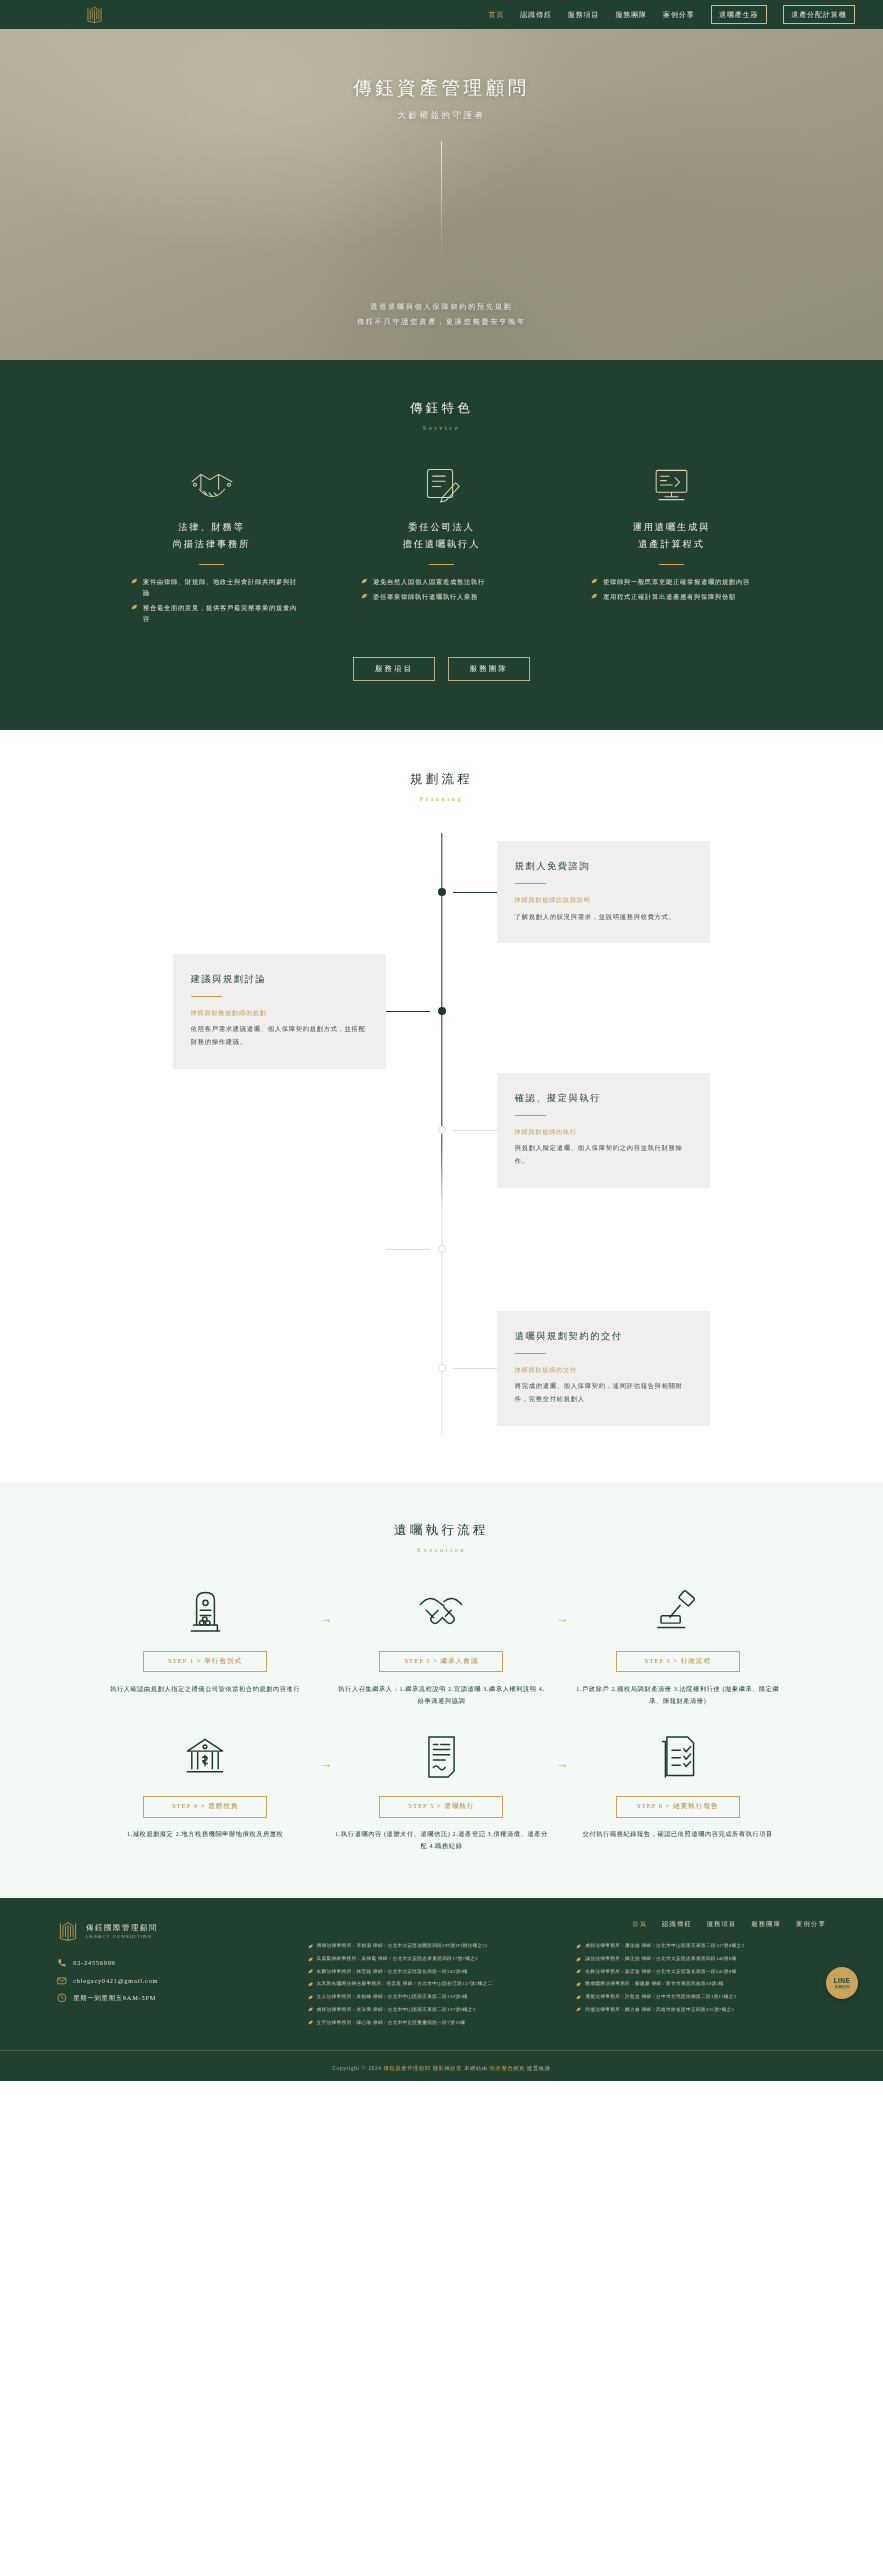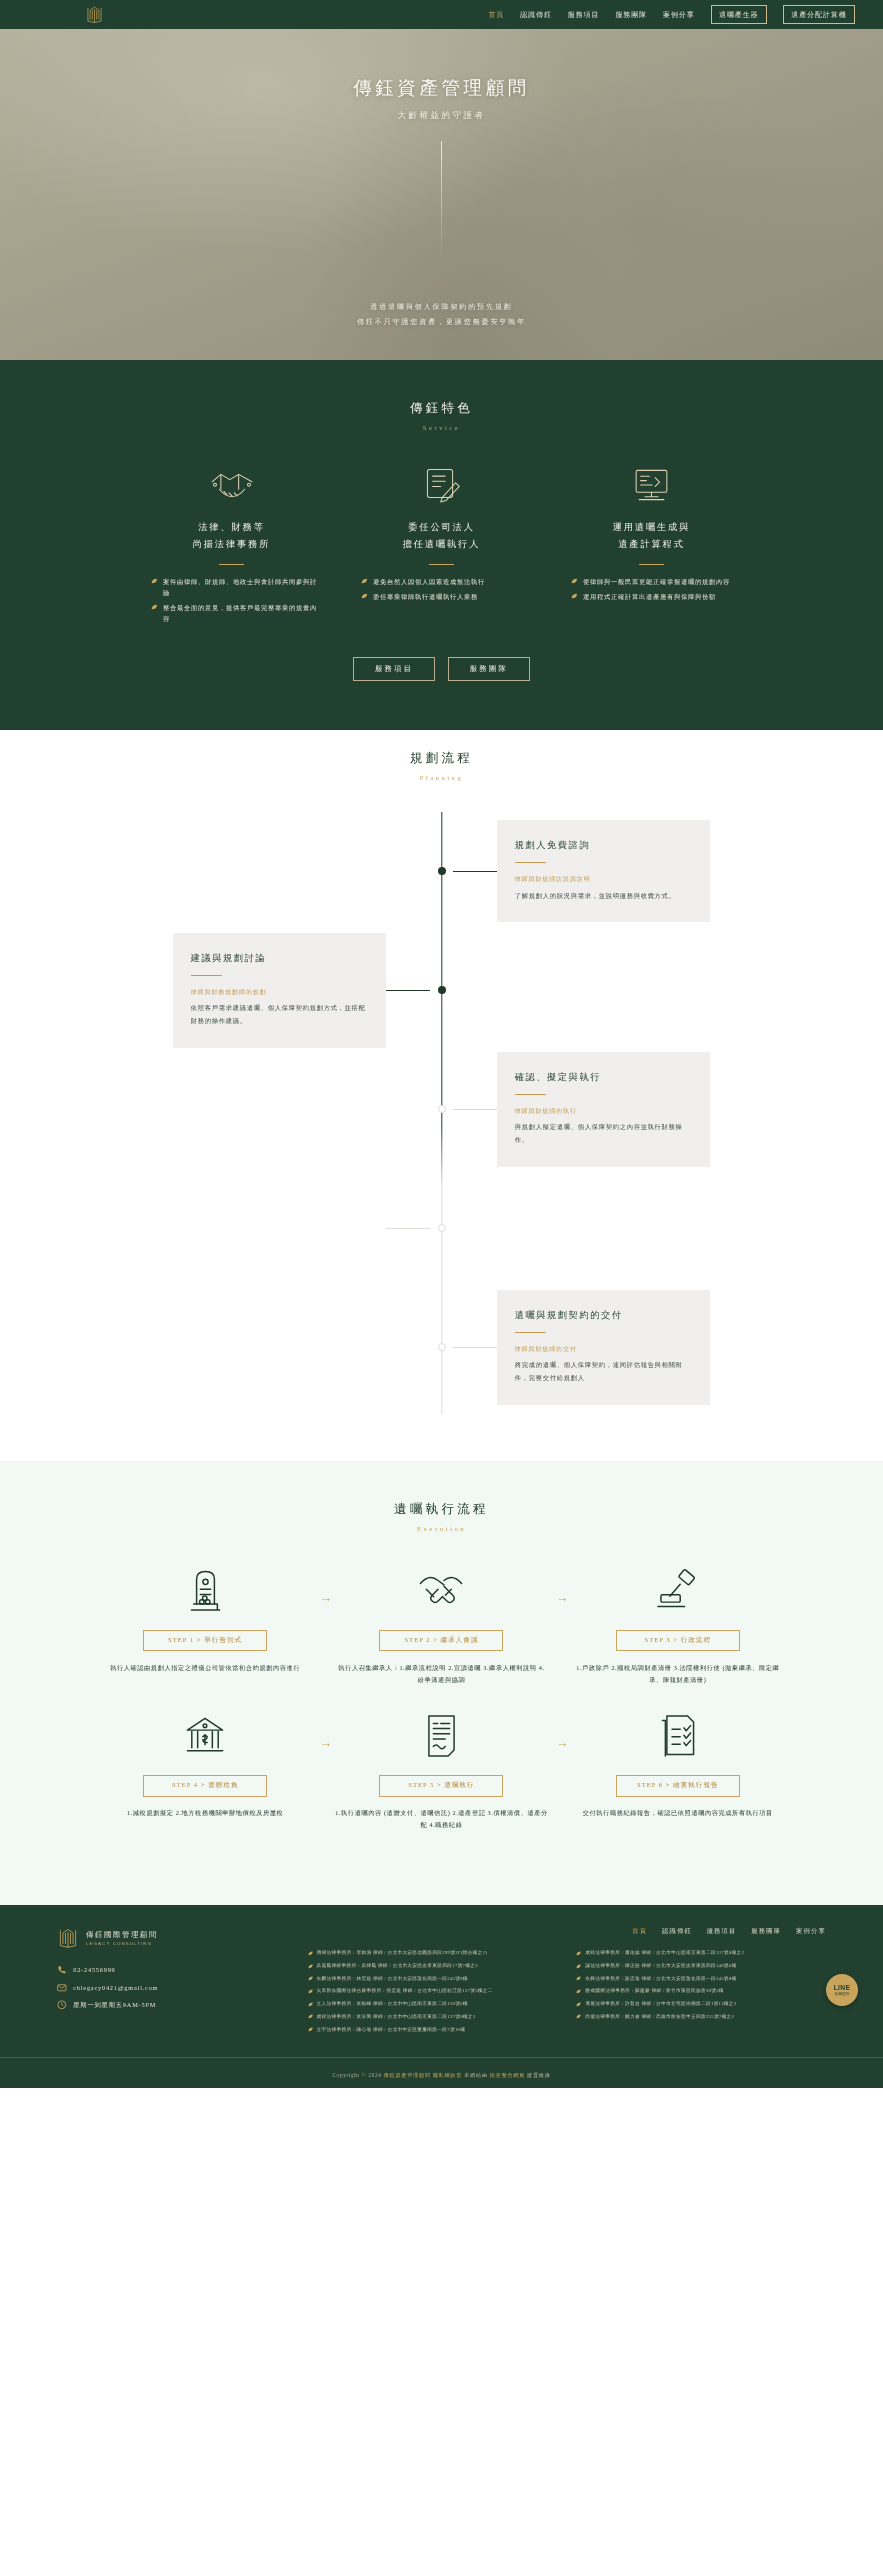--- a/index.html
+++ b/index.html
@@ -42,58 +42,58 @@
   .hero-foot p{font-size:7px;letter-spacing:1.9px;color:#f3f1e9;line-height:2.05;
     text-shadow:0 0.7px 3.7px rgba(60,58,45,.4)}
 
   
   .service{background:#21402f;padding:40px 0 49px}
   .sec-head{text-align:center;margin-bottom:31px}
   .sec-title{font-size:12.5px;letter-spacing:3.3px;color:#f6f4ec;font-weight:400}
   .sec-title.dark{color:#20392b}
   .sec-en{font-size:6.6px;letter-spacing:2.5px;color:#c8a45c;margin-top:6.6px;
     font-family:"Liberation Serif",serif}
-  .svc-grid{display:flex;justify-content:center;gap:32px;padding:0 99px}
+  .svc-grid{display:flex;justify-content:center;gap:52px;padding:0 99px}
   .svc{width:178px;text-align:center}
   .svc-icon{height:47px;display:flex;align-items:center;justify-content:center;margin-bottom:10.3px}
   .svc-icon svg{display:block}
   .svc-name{font-size:9.2px;letter-spacing:1.9px;color:#f6f4ec;line-height:1.85}
   .svc-div{width:25px;height:0.7px;background:#c8a45c;margin:11px auto 11px}
   .svc-list{text-align:left;padding-left:8.8px}
   .svc-li{display:flex;gap:5.2px;margin-bottom:4.4px}
   .svc-bullet{flex:none;width:6.6px;height:6.6px;margin-top:2.2px}
   .svc-li span.t{font-size:6.3px;letter-spacing:0.7px;color:#ebe8dd;line-height:1.75}
   .svc-btns{display:flex;justify-content:center;gap:13.2px;margin-top:29px}
   .ghost-btn{border:0.7px solid #b9ae8e;color:#f1eee4;background:transparent;
     font-size:7.4px;letter-spacing:2.2px;padding:5.9px 20.6px;cursor:pointer;
     font-family:"Liberation Serif",serif}
 
   
-  .planning{background:#ffffff;padding:20px 0 47px;position:relative}
+  .planning{background:#ffffff;padding:41px 0 47px;position:relative}
   .timeline{position:relative;width:883px;margin-top:25px;padding-bottom:7.4px}
   .tl-line{position:absolute;left:50%;top:0;bottom:0;width:1.5px;transform:translateX(-0.7px);
     background:linear-gradient(to bottom,#20392b 0%,#20392b 52%,#dedcd7 62%,#dedcd7 100%)}
   .tl-row{position:relative;display:flex;min-height:119px;align-items:center}
   .tl-row.left{justify-content:flex-start;padding-left:173px}
   .tl-row.right{justify-content:flex-end;padding-right:173px}
   .tl-card{width:213px;background:#f0efed;padding:19px 17.7px 20.6px}
   .tl-h{font-size:9.2px;letter-spacing:1.6px;color:#1d3a2b}
   .tl-bar{width:31px;height:1.1px;background:#c49a4e;margin:9.6px 0 11.8px}
   .tl-sub{font-size:6px;letter-spacing:0.9px;color:#c49a4e;margin-bottom:5.9px}
   .tl-p{font-size:6.3px;letter-spacing:0.7px;color:#3c4a42;line-height:1.95}
   .tl-dot{position:absolute;left:50%;top:50%;width:8px;height:8px;border-radius:50%;
     background:#20392b;transform:translate(-50%,-50%);z-index:3}
   .tl-dot.muted{background:#ffffff;border:1.5px solid #dedcd7}
   .tl-conn{position:absolute;top:50%;height:1.1px;background:#20392b;z-index:2}
   .tl-conn.muted{background:#dedcd7}
   .tl-row.right .tl-conn{right:386px;width:44px}
   .tl-row.left .tl-conn{left:386px;width:44px}
 
   
-  .execution{background:#f2f8f4;padding:40px 0 52px}
+  .execution{background:#f2f8f4;padding:40px 0 24px}
   .ex-grid{display:grid;grid-template-columns:repeat(3,1fr);padding:0 87px;margin-top:20.6px}
   .ex-cell{position:relative;text-align:center;padding:0 5.9px 22px}
   .ex-icon{height:57px;display:flex;align-items:center;justify-content:center;margin-bottom:10.3px}
   .ex-step{display:inline-block;border:0.7px solid #c8a45c;color:#b8873c;font-size:6.6px;
     letter-spacing:1px;padding:5.2px 0;width:124px;margin-bottom:10.3px}
   .ex-desc{font-size:6.2px;letter-spacing:0.6px;color:#23382c;line-height:1.95;padding:0 5.9px}
   .ex-arrow{position:absolute;right:-8.8px;top:29px;color:#c8a45c;font-size:12.5px;line-height:1}
 
   
   .footer{background:#21402f;padding:22px 0 0}

